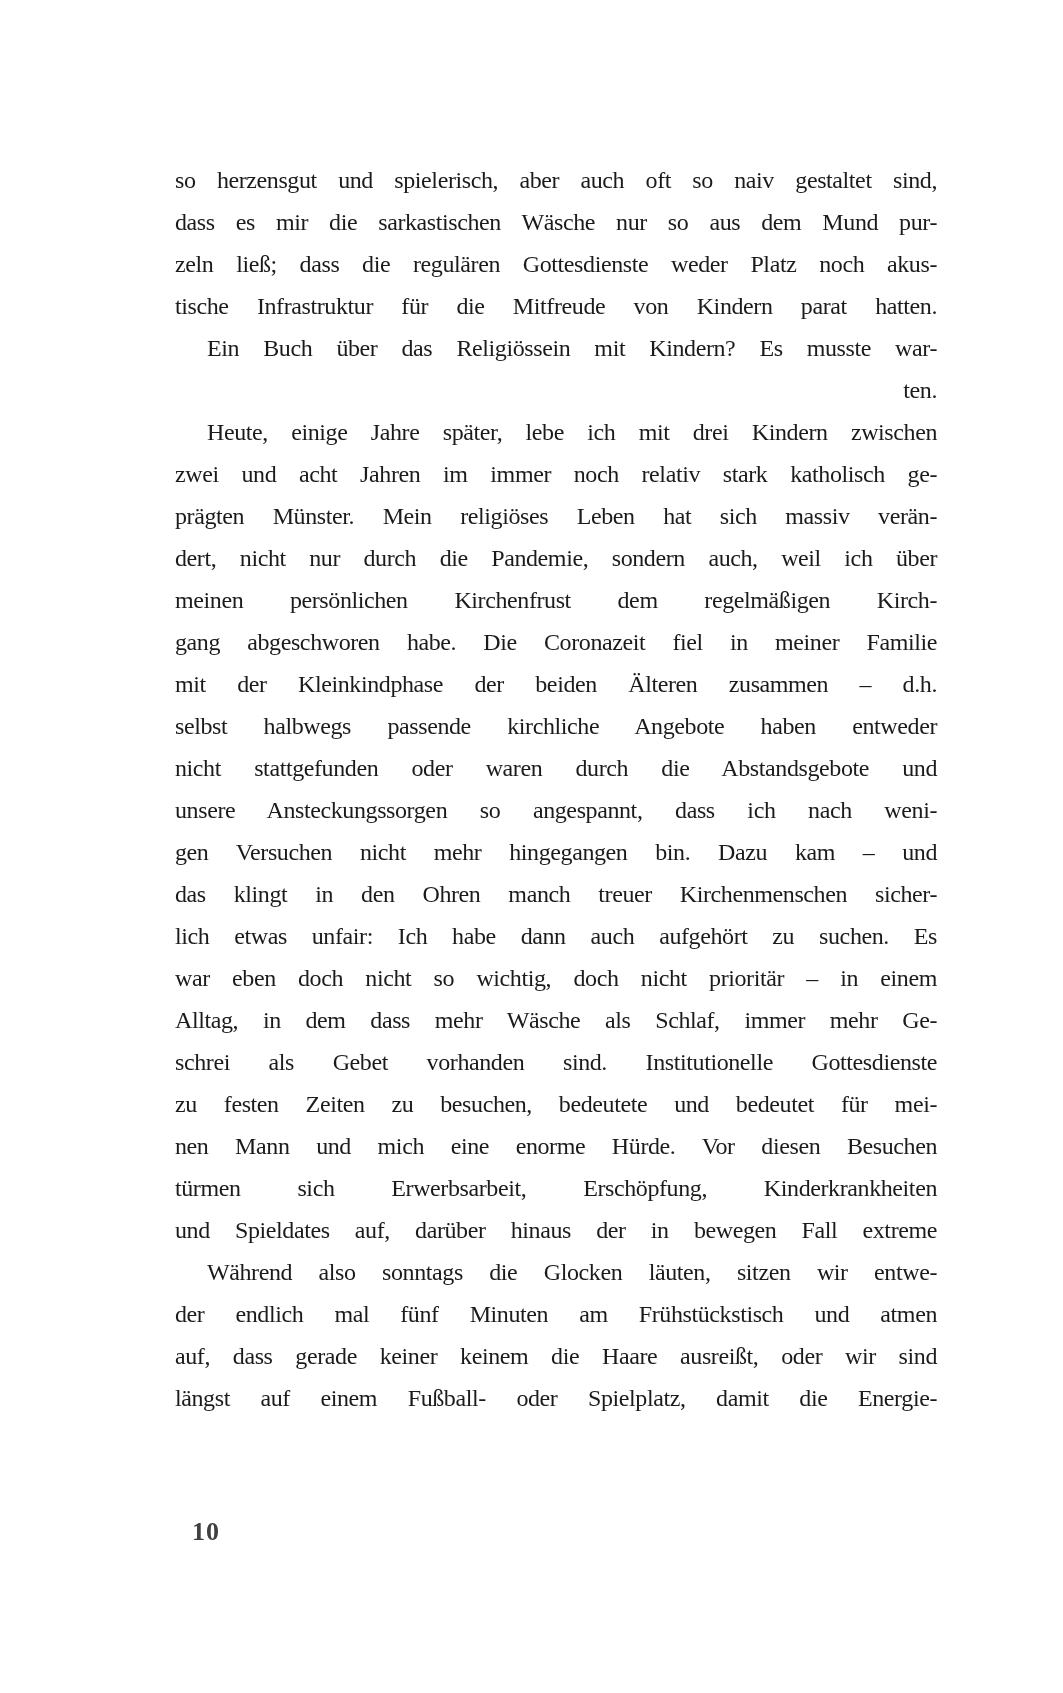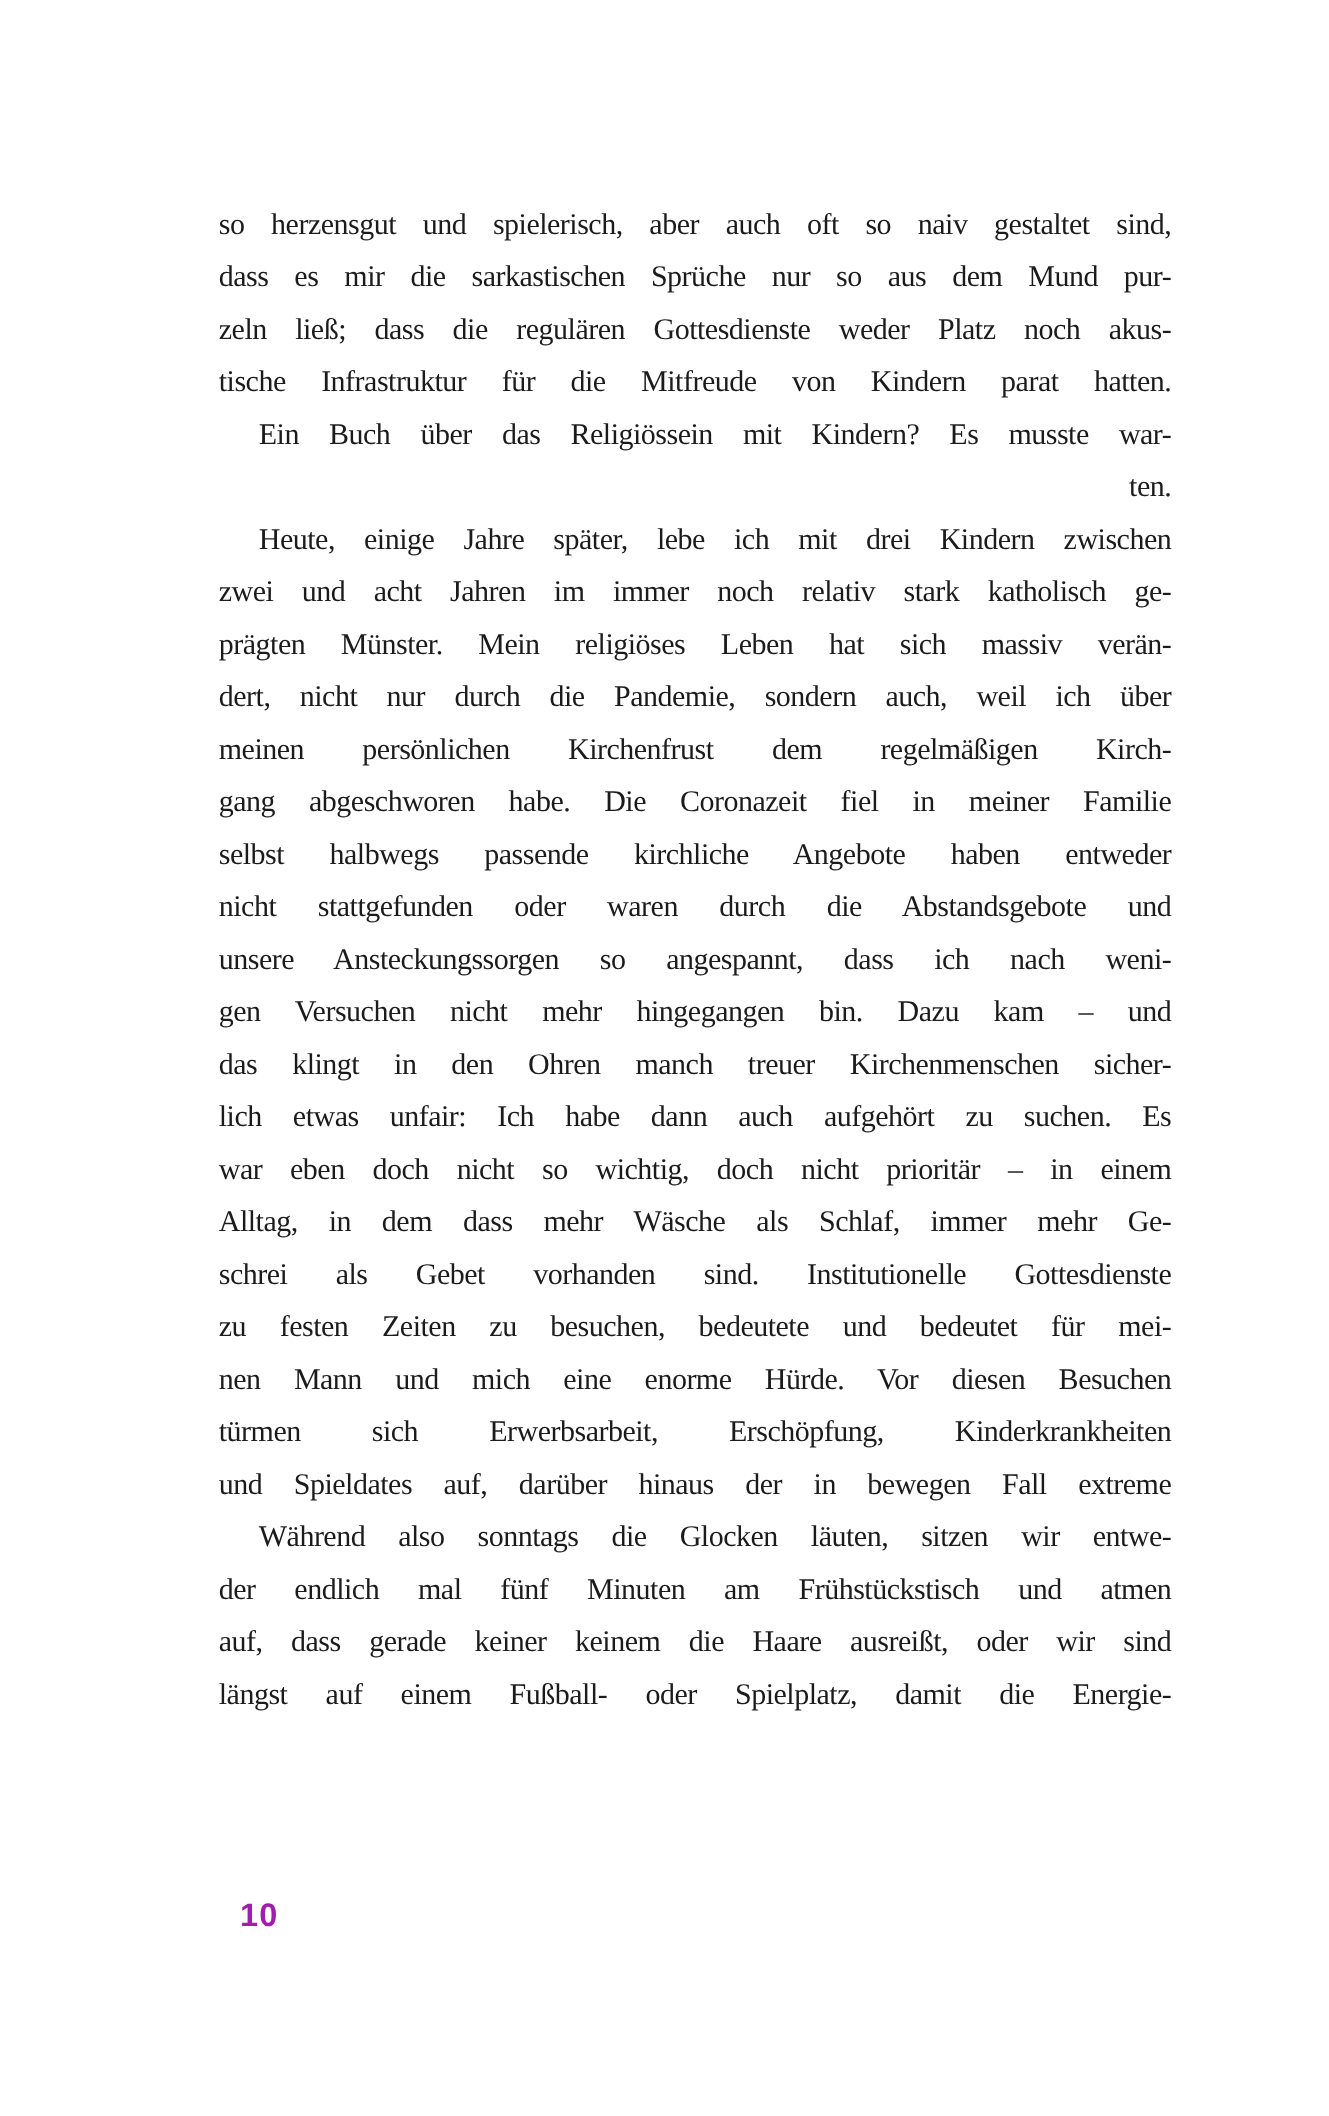--- a/index.html
+++ b/index.html
@@ -35,45 +35,46 @@
     text-align: justify;
     text-align-last: justify;
   }
   .line.indent {
     text-indent: 32px;
   }
   .page-number {
     position: absolute;
     left: 192px;
     top: 1497px;
-    font-family: Liberation Sans, sans-serif;
+    font-family: Liberation Serif, serif;
     font-weight: 700;
     font-size: 26px;
     line-height: 30px;
-    color: #a21caf;
+    color: #404040;
     letter-spacing: 1px;
   }
 </style>
 </head>
 <body>
 
 <div class="page">
   <div class="text-block">
       <div class="line j">so herzensgut und spielerisch, aber auch oft so naiv gestaltet sind,</div>
-      <div class="line j">dass es mir die sarkastischen Sprüche nur so aus dem Mund pur-</div>
+      <div class="line j">dass es mir die sarkastischen Wäsche nur so aus dem Mund pur-</div>
       <div class="line j">zeln ließ; dass die regulären Gottesdienste weder Platz noch akus-</div>
       <div class="line j">tische Infrastruktur für die Mitfreude von Kindern parat hatten.</div>
       <div class="line j indent">Ein Buch über das Religiössein mit Kindern? Es musste war-</div>
       <div class="line">ten.</div>
       <div class="line j indent">Heute, einige Jahre später, lebe ich mit drei Kindern zwischen</div>
       <div class="line j">zwei und acht Jahren im immer noch relativ stark katholisch ge-</div>
       <div class="line j">prägten Münster. Mein religiöses Leben hat sich massiv verän-</div>
       <div class="line j">dert, nicht nur durch die Pandemie, sondern auch, weil ich über</div>
       <div class="line j">meinen persönlichen Kirchenfrust dem regelmäßigen Kirch-</div>
       <div class="line j">gang abgeschworen habe. Die Coronazeit fiel in meiner Familie</div>
+      <div class="line j">mit der Kleinkindphase der beiden Älteren zusammen – d.h.</div>
       <div class="line j">selbst halbwegs passende kirchliche Angebote haben entweder</div>
       <div class="line j">nicht stattgefunden oder waren durch die Abstandsgebote und</div>
       <div class="line j">unsere Ansteckungssorgen so angespannt, dass ich nach weni-</div>
       <div class="line j">gen Versuchen nicht mehr hingegangen bin. Dazu kam – und</div>
       <div class="line j">das klingt in den Ohren manch treuer Kirchenmenschen sicher-</div>
       <div class="line j">lich etwas unfair: Ich habe dann auch aufgehört zu suchen. Es</div>
       <div class="line j">war eben doch nicht so wichtig, doch nicht prioritär – in einem</div>
       <div class="line j">Alltag, in dem dass mehr Wäsche als Schlaf, immer mehr Ge-</div>
       <div class="line j">schrei als Gebet vorhanden sind. Institutionelle Gottesdienste</div>
       <div class="line j">zu festen Zeiten zu besuchen, bedeutete und bedeutet für mei-</div>

